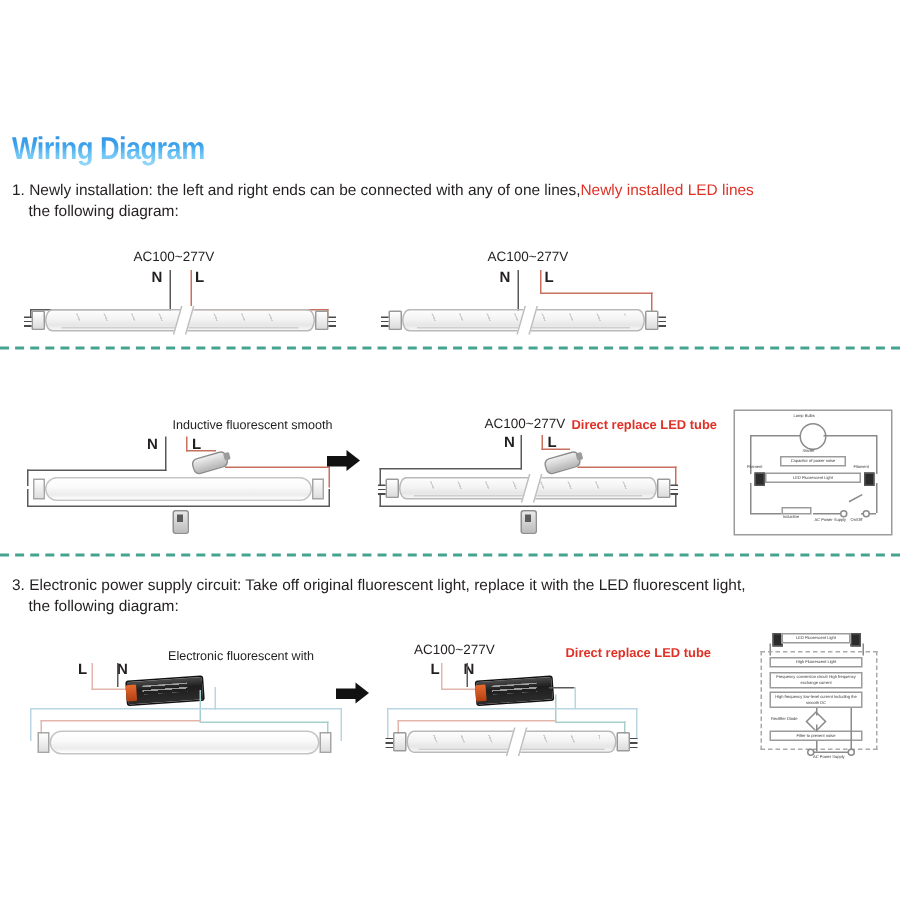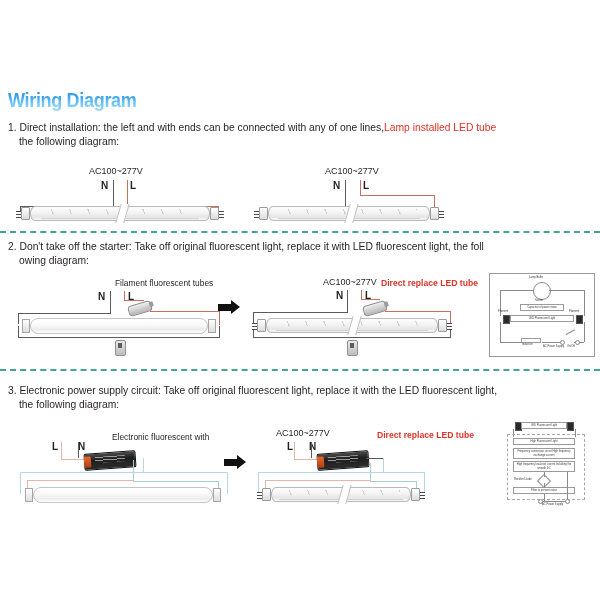--- a/index.html
+++ b/index.html
@@ -155,21 +155,21 @@
 </style>
 </head>
 <body>
 
 <div class="page">
 
   <div class="title">Wiring Diagram</div>
 
   <div class="para" style="top:121px;">
     <span>1.</span>
-    <span>Direct installation: the left and with ends can be connected with any of one lines,</span><span class="red">Lamp installed LED tube</span><br>
+    <span>Newly installation: the left and right ends can be connected with any of one lines,</span><span class="red">Newly installed LED lines</span><br>
     <span style="padding-left:11px;">the following diagram:</span>
   </div>
 
   <div>
     <div class="lbl big" style="left:89px;top:166px;">AC100~277V</div>
     <div class="lbl nl" style="left:101px;top:180px;font-weight:bold;">N</div>
     <div class="lbl nl" style="left:130px;top:180px;font-weight:bold;">L</div>
 
     <div class="wire v gray" style="left:113px;top:180px;height:27px;"></div>
     <div class="wire h gray" style="left:20px;top:206px;width:94px;"></div>
@@ -208,28 +208,23 @@
       <div class="break"></div>
       <div class="cap l"></div>
       <div class="cap r"></div>
       <div class="pins l"></div>
       <div class="pins r"></div>
     </div>
   </div>
 
   <div class="sep" style="top:231px;"></div>
 
-  <div class="para" style="top:240px;">
-    <span>2.</span>
-    <span>Don't take off the starter: Take off original fluorescent light, replace it with LED fluorescent light, the foll</span><br>
-    <span style="padding-left:11px;">owing diagram:</span>
-  </div>
-
-  <div>
-    <div class="lbl dark" style="left:115px;top:278px;">Filament fluorescent tubes</div>
+
+  <div>
+    <div class="lbl dark" style="left:115px;top:278px;">Inductive fluorescent smooth</div>
     <div class="lbl nl" style="left:98px;top:291px;font-weight:bold;">N</div>
     <div class="lbl nl" style="left:128px;top:291px;font-weight:bold;">L</div>
 
     <div class="wire v gray" style="left:110px;top:291px;height:23px;"></div>
     <div class="wire h gray" style="left:18px;top:313px;width:93px;"></div>
     <div class="wire v gray" style="left:18px;top:313px;height:11px;"></div>
 
     <div class="wire v red" style="left:124px;top:291px;height:10px;"></div>
     <div class="wire h red" style="left:124px;top:300px;width:20px;"></div>
 

